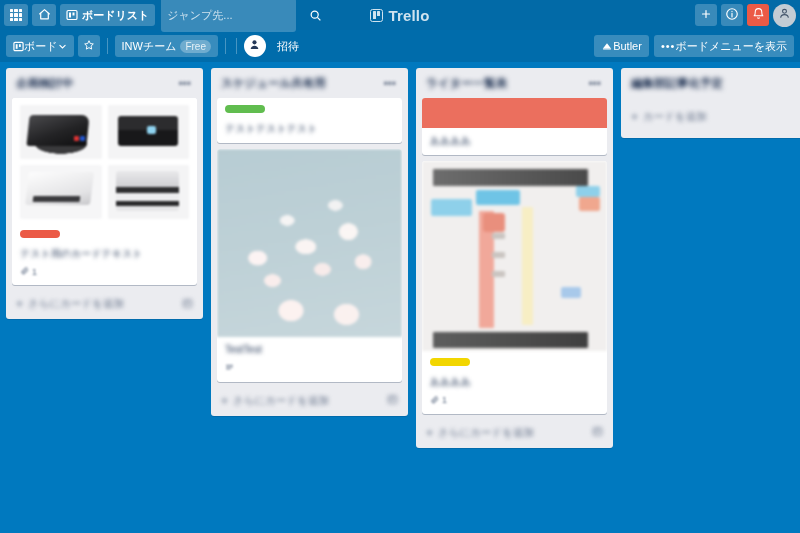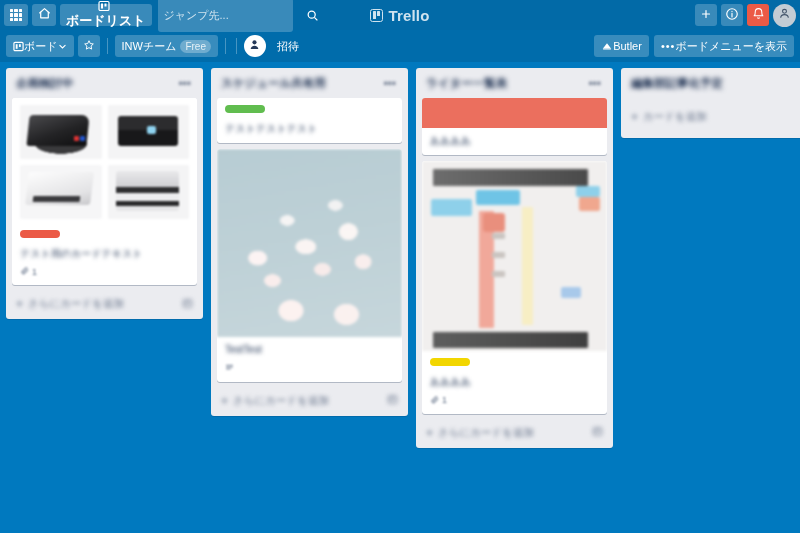--- a/index.html
+++ b/index.html
@@ -20,25 +20,24 @@
     position: relative;
   }
   .nav-btn {
     height: 22px;
     background: rgba(255,255,255,0.22);
     border-radius: 3px;
     display: flex; align-items: center; justify-content: center;
     color: #fff;
     margin-right: 4px;
     padding: 0 6px;
-    font-size: 13px;
+    font-size: 11px;
     font-weight: bold;
     white-space: nowrap;
     cursor: pointer;
-    flex-direction: column;
   }
   .nav-btn.icon-only { width: 24px; padding: 0; }
   .grid-ico {
     width: 12px; height: 12px;
     display: grid;
     grid-template-columns: repeat(3, 1fr);
     grid-template-rows: repeat(3, 1fr);
     gap: 1px;
   }
   .grid-ico i { background: #fff; border-radius: 0.5px; display:block; }

